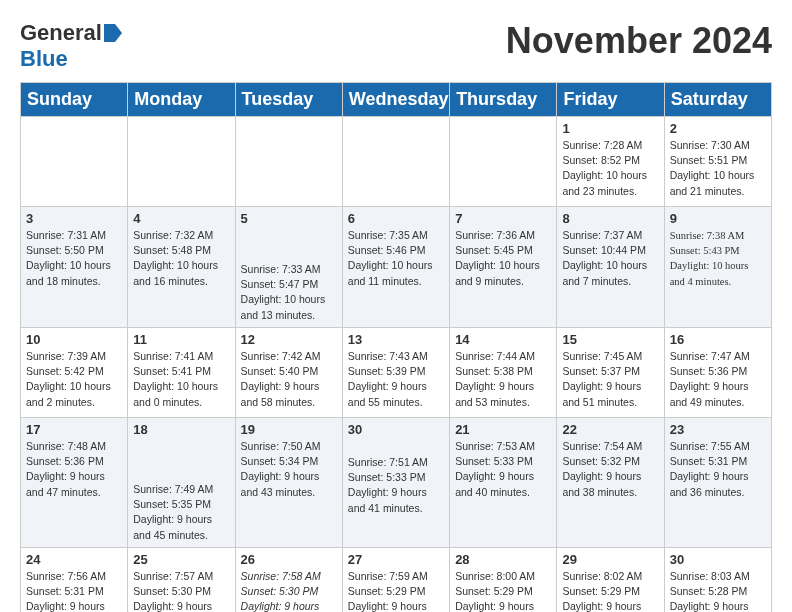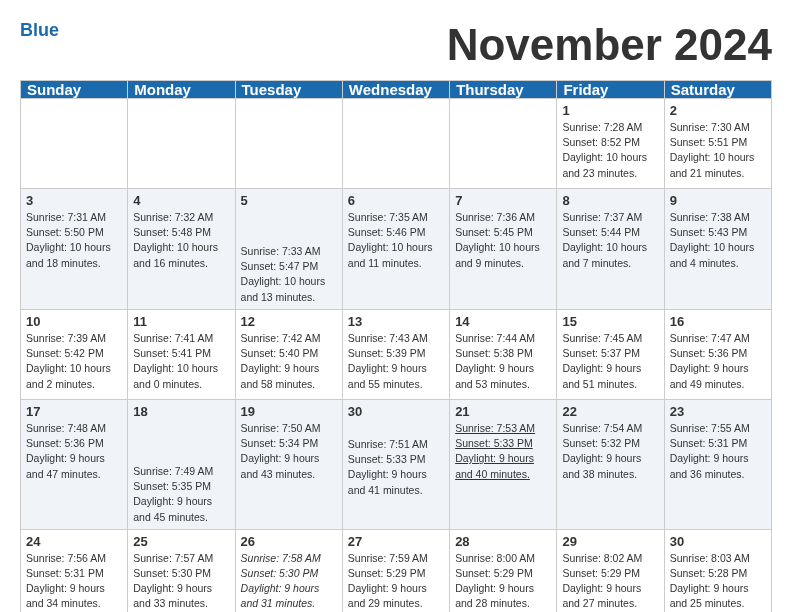--- a/index.html
+++ b/index.html
@@ -20,39 +20,39 @@
       display: flex;
       flex-direction: column;
       align-items: flex-start;
     }
     .logo-line1 { display: flex; align-items: center; }
     .logo-line2 { color: #1a6aad; font-size: 22px; font-weight: bold; }
     .title-area {
       text-align: right;
     }
     .month-title {
-      font-size: 44px;
+      font-size: 36px;
       font-weight: bold;
       color: #333;
     }
     .location-title {
       font-size: 16px;
       color: #555;
     }
     .calendar-table {
       width: 100%;
       border-collapse: collapse;
       table-layout: fixed;
     }
     .calendar-table th {
       background: #1a6aad;
       color: #fff;
       text-align: left;
-      padding: 0 6px;
-      font-size: 15px;
+      padding: 6px 6px;
+      font-size: 18px;
       border: 1px solid #ccc;
     }
     .calendar-table td {
       border: 1px solid #ccc;
       vertical-align: top;
       padding: 4px 5px;
       font-size: 11px;
       color: #333;
       height: 90px;
       background: #fff;
@@ -73,21 +73,27 @@
     }
     .empty-cell {
       background: #fff;
     }
   </style>
 </head>
 <body>
 
 <div class="header-area">
   <div class="logo">
-    <div class="logo-line2" style="color:#1a6aad;font-size:18px;font-weight:bold;">Blue</div>
+    <div class="logo-line1">
+      <span style="font-size:22px;font-weight:bold;color:#333;">General</span>
+      <svg width="18" height="18" viewBox="0 0 18 18" style="margin-left:2px;">
+        <polygon points="0,0 11,0 18,9 11,18 0,18" fill="#1a6aad"></polygon>
+      </svg>
+    </div>
+    <div class="logo-line2" style="color:#1a6aad;font-size:22px;font-weight:bold;">Blue</div>
   </div>
   <div class="title-area">
     <div class="month-title">November 2024</div>
   </div>
 </div>
 
 <table class="calendar-table">
   <thead>
     <tr>
     <th>Sunday</th>
@@ -153,27 +159,27 @@
         <td class="alt-row">
           <span class="day-number">7</span>
           <div class="day-info" style="white-space: pre-line;">Sunrise: 7:36 AM
 Sunset: 5:45 PM
 Daylight: 10 hours
 and 9 minutes.</div>
         </td>
         <td class="alt-row">
           <span class="day-number">8</span>
           <div class="day-info" style="white-space: pre-line;">Sunrise: 7:37 AM
-Sunset: 5:44 PM
+Sunset: 10:44 PM
 Daylight: 10 hours
 and 7 minutes.</div>
         </td>
         <td class="alt-row">
           <span class="day-number">9</span>
-          <div class="day-info" style="white-space: pre-line;">Sunrise: 7:38 AM
+          <div class="day-info" style="white-space: pre-line; font-family: Liberation Serif, serif;">Sunrise: 7:38 AM
 Sunset: 5:43 PM
 Daylight: 10 hours
 and 4 minutes.</div>
         </td>
       </tr>
       <tr>
         <td>
           <span class="day-number">10</span>
           <div class="day-info" style="white-space: pre-line;">Sunrise: 7:39 AM
 Sunset: 5:42 PM
@@ -247,21 +253,21 @@
         </td>
         <td class="alt-row">
           <span class="day-number">30</span>
           <div class="day-info" style="white-space: pre-line; margin-top: 18px;">Sunrise: 7:51 AM
 Sunset: 5:33 PM
 Daylight: 9 hours
 and 41 minutes.</div>
         </td>
         <td class="alt-row">
           <span class="day-number">21</span>
-          <div class="day-info" style="white-space: pre-line; text-decoration: underline;">Sunrise: 7:53 AM
+          <div class="day-info" style="white-space: pre-line;">Sunrise: 7:53 AM
 Sunset: 5:33 PM
 Daylight: 9 hours
 and 40 minutes.</div>
         </td>
         <td class="alt-row">
           <span class="day-number">22</span>
           <div class="day-info" style="white-space: pre-line;">Sunrise: 7:54 AM
 Sunset: 5:32 PM
 Daylight: 9 hours
 and 38 minutes.</div>

